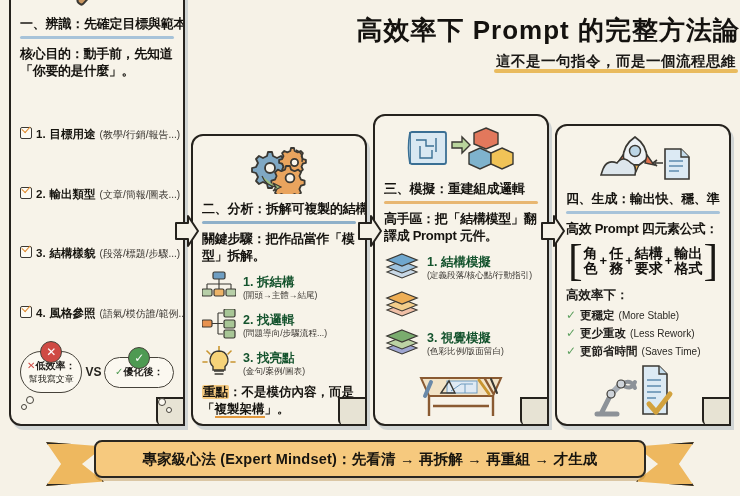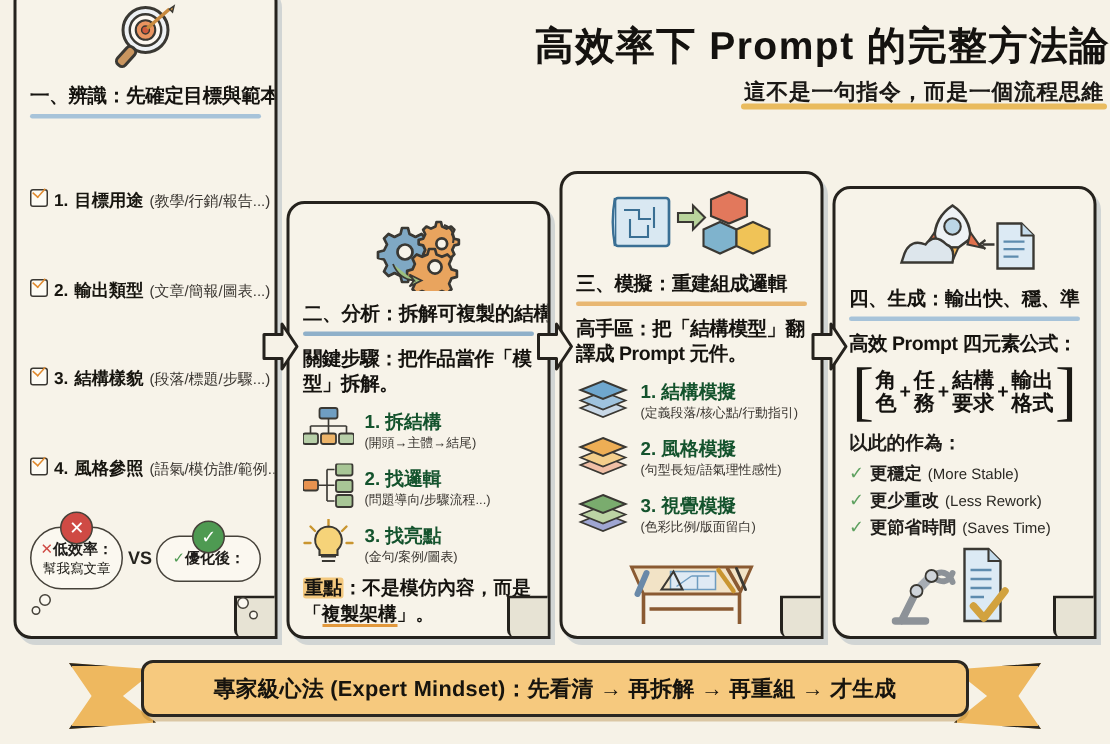--- a/index.html
+++ b/index.html
@@ -177,20 +177,21 @@
         <circle cx="26" cy="18" r="6.5" fill="#e99460" stroke="#3a3833" stroke-width="1.4"></circle>
         <circle cx="26" cy="18" r="2.6" fill="#cf5a3c" stroke="#3a3833" stroke-width="1"></circle>
         <rect x="10" y="28" width="7" height="15" rx="3" fill="#c9955f" stroke="#3a3833" stroke-width="2" transform="rotate(42 13 35)"></rect>
         <line x1="27" y1="17" x2="42" y2="4" stroke="#c98a3e" stroke-width="2.4"></line>
         <path d="M42 4 l3 -2 -1 4 z" fill="#e0a04a" stroke="#3a3833" stroke-width="1"></path>
       </svg>
     </div>
 
     <div class="colhead">一、辨識：先確定目標與範本</div>
     <div class="headrule" style="background:#a7c3d9"></div>
+    <div class="lead">核心目的：動手前，先知道「你要的是什麼」。</div>
 
     <ul class="checklist">
       <li>
         <span class="cbox"></span>
         <span class="li-main">1.</span>
         <span class="li-main">目標用途</span>
         <span class="li-sub">(教學/行銷/報告...)</span>
       </li>
       <li>
         <span class="cbox"></span>
@@ -350,24 +351,20 @@
           <span class="n-sub" style="display:block">(定義段落/核心點/行動指引)</span>
         </span>
       </li>
       <li>
         <span class="ni">
           <svg width="36" height="28" viewBox="0 0 36 28">
             <path d="M18 14 l15 6 -15 6 -15-6z" fill="#f0bfa6" stroke="#3a3833" stroke-width="1.1"></path>
             <path d="M18 9 l15 6 -15 6 -15-6z" fill="#f3ce8b" stroke="#3a3833" stroke-width="1.1"></path>
             <path d="M18 2 l15 6 -15 6 -15-6z" fill="#eeae55" stroke="#3a3833" stroke-width="1.3"></path>
           </svg>
-        </span>
-        <span>
-          <span class="n-main">2. 風格模擬</span>
-          <span class="n-sub" style="display:block">(句型長短/語氣理性感性)</span>
         </span>
       </li>
       <li>
         <span class="ni">
           <svg width="36" height="28" viewBox="0 0 36 28">
             <path d="M18 14 l15 6 -15 6 -15-6z" fill="#9fa6d2" stroke="#3a3833" stroke-width="1.1"></path>
             <path d="M18 9 l15 6 -15 6 -15-6z" fill="#bcd3a4" stroke="#3a3833" stroke-width="1.1"></path>
             <path d="M18 2 l15 6 -15 6 -15-6z" fill="#7aac6e" stroke="#3a3833" stroke-width="1.3"></path>
           </svg>
         </span>
@@ -432,21 +429,21 @@
         <span>要求</span>
       </span>
       <span class="fplus">+</span>
       <span class="fterm">
         <span>輸出</span>
         <span>格式</span>
       </span>
       <span class="brk">]</span>
     </div>
 
-    <div class="benlead">以此的作為：</div>
+    <div class="benlead">高效率下：</div>
     <ul class="benefits">
       <li>
         <span class="tick">✓</span>
         <span>更穩定</span>
         <span class="ben-en">(More Stable)</span>
       </li>
       <li>
         <span class="tick">✓</span>
         <span>更少重改</span>
         <span class="ben-en">(Less Rework)</span>

